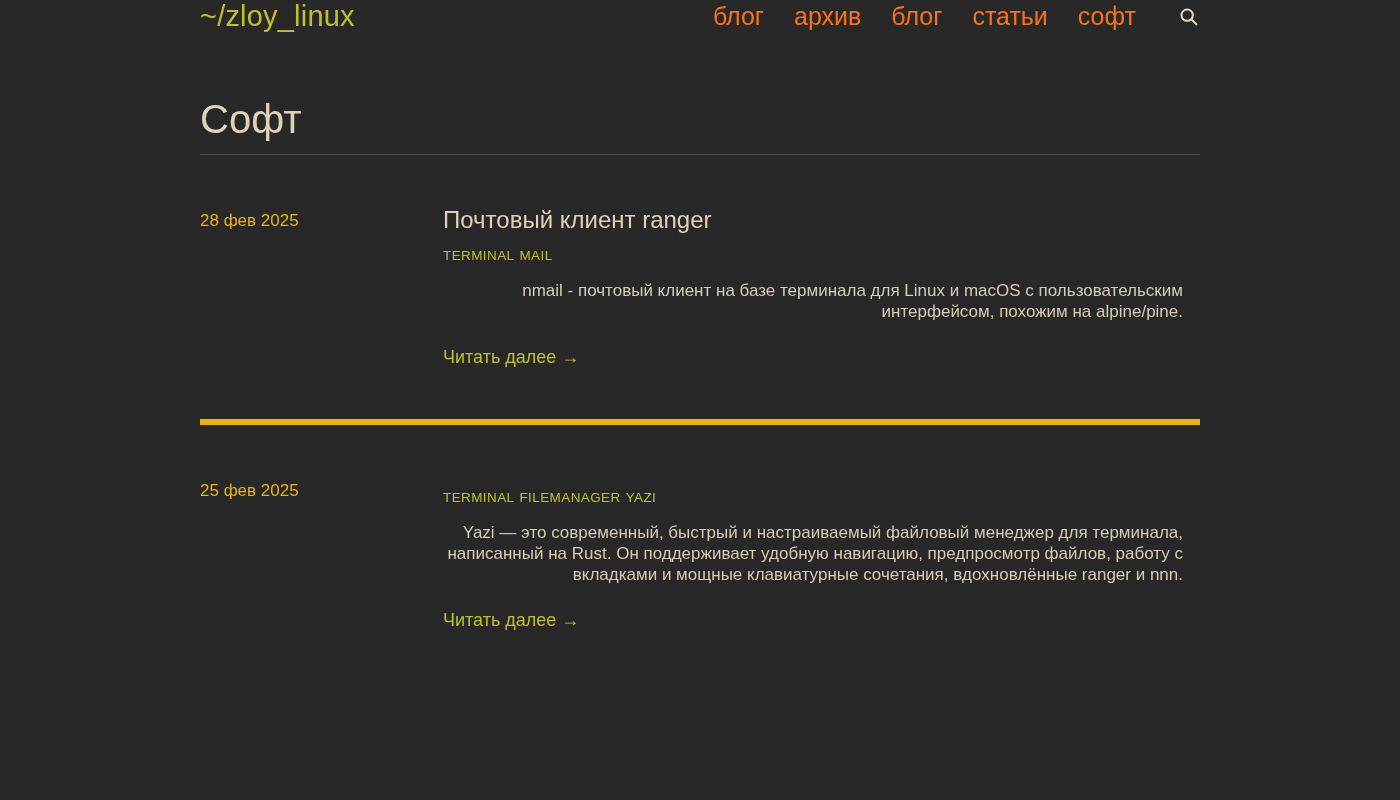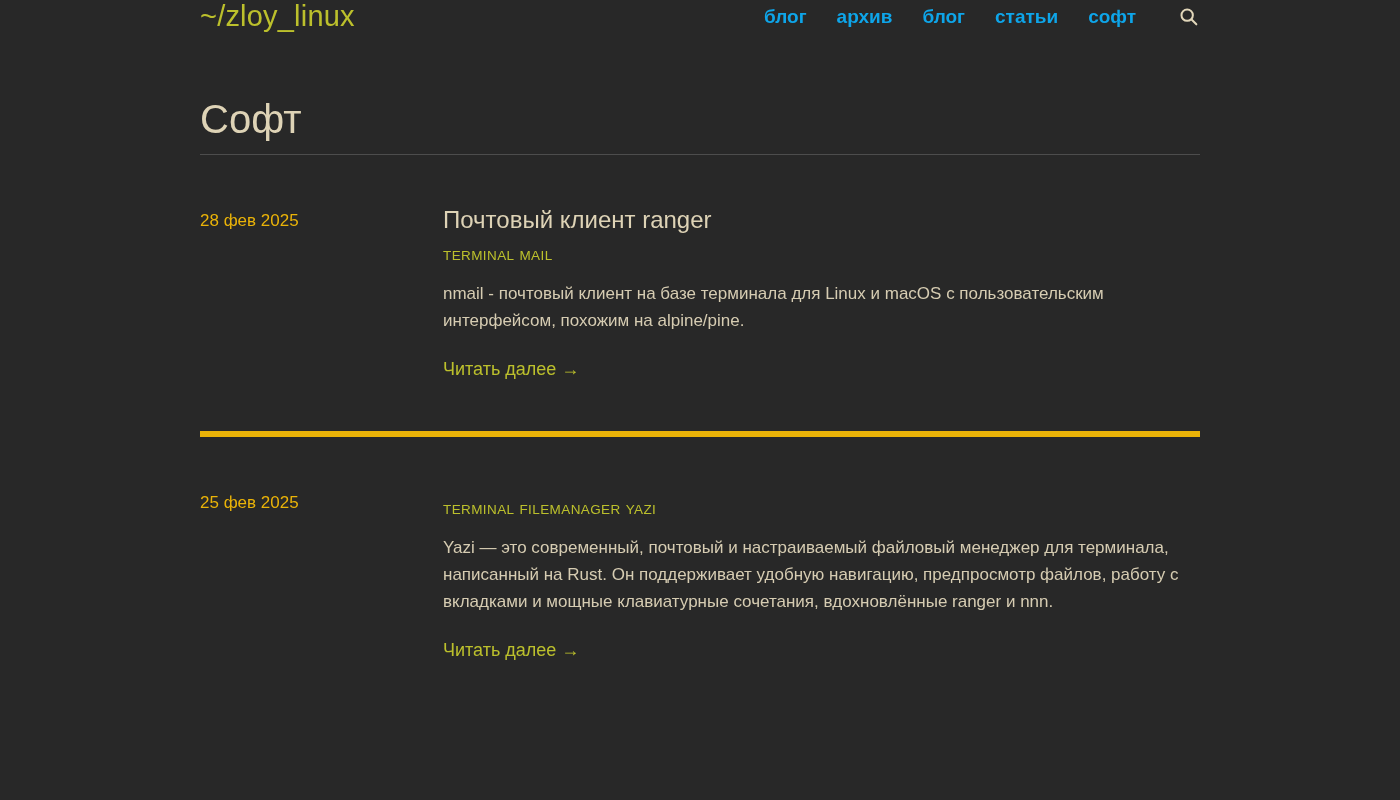--- a/index.html
+++ b/index.html
@@ -19,24 +19,23 @@
   }
   .logo {
     font-size: 29px;
     font-weight: 500;
     color: #bcc02c;
     text-decoration: none;
     letter-spacing: 0.2px;
   }
   .nav { display: flex; align-items: center; gap: 30px; }
   .nav a {
-    color: #0ea5e9;
+    color: #f97316;
     text-decoration: none;
-    font-size: 19px;
-    font-weight: bold;
+    font-size: 25px;
   }
   .search-btn {
     background: none;
     border: none;
     cursor: pointer;
     padding: 0;
     margin-left: 12px;
     display: flex;
     align-items: center;
   }
@@ -76,23 +75,24 @@
   .post-tags a {
     color: #bcc02c;
     text-decoration: none;
     font-size: 13.5px;
     letter-spacing: 0.4px;
     text-transform: uppercase;
   }
   .post-excerpt {
     margin-top: 17px;
     font-size: 17px;
-    line-height: 27px;
+    line-height: 21px;
     color: #d6ccb2;
     max-width: 740px;
+    text-align: right;
   }
   .read-more {
     display: inline-block;
     margin-top: 25px;
     color: #bcc02c;
     text-decoration: none;
     font-size: 18px;
   }
 </style>
 </head>
@@ -137,19 +137,19 @@
     </article>
 
     <article class="post">
       <div class="post-date">25 фев 2025</div>
       <div class="post-body">
         <div class="post-tags">
           <a href="#">TERMINAL</a>
           <a href="#">FILEMANAGER</a>
           <a href="#">YAZI</a>
         </div>
-        <p class="post-excerpt">Yazi — это современный, почтовый и настраиваемый файловый менеджер для терминала, написанный на Rust. Он поддерживает удобную навигацию, предпросмотр файлов, работу с вкладками и мощные клавиатурные сочетания, вдохновлённые ranger и nnn.</p>
+        <p class="post-excerpt">Yazi — это современный, быстрый и настраиваемый файловый менеджер для терминала, написанный на Rust. Он поддерживает удобную навигацию, предпросмотр файлов, работу с вкладками и мощные клавиатурные сочетания, вдохновлённые ranger и nnn.</p>
         <a href="#" class="read-more">Читать далее →</a>
       </div>
     </article>
 
   </main>
 </div>
 
 </body></html>

